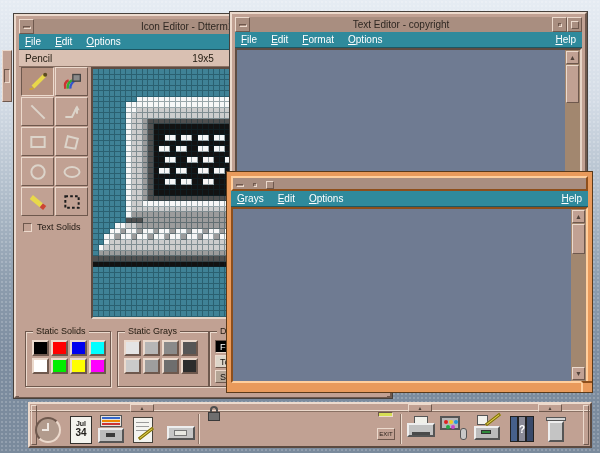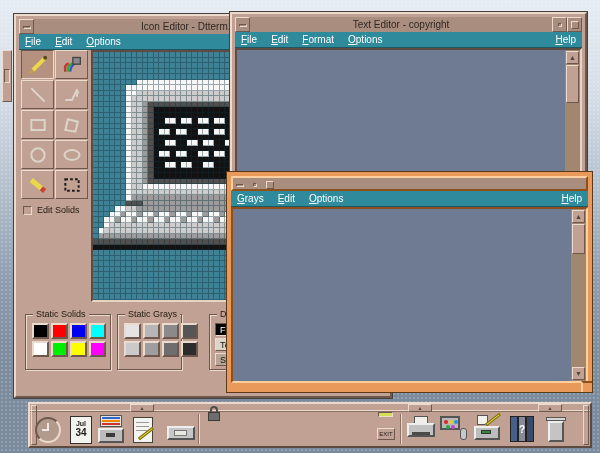--- a/index.html
+++ b/index.html
@@ -65,21 +65,21 @@
   .px { box-shadow:inset -1px -1px 0 rgba(12,44,54,.4); }
   .color-groups { position:absolute; left:0; top:258px; width:378px; height:66px; display:flex; }
   .group { position:relative; border:1px solid #6e584d;
     box-shadow:inset 1px 1px 0 #ecdacd, 1px 1px 0 #ecdacd; margin-top:6px; height:56px; }
   .group .legend { position:absolute; top:-6px; left:7px; background:#c1a193;
     font-size:9px; color:#20190f; padding:0 3px; white-space:nowrap; }
   .swatches { display:grid; grid-template-columns:repeat(4,17px); grid-auto-rows:16px;
     gap:2px; padding:8px 6px 0 6px; }
   .swatch { border:2px solid; border-color:#ecdacd #6e584d #6e584d #ecdacd; }
   #grp-static { position:absolute; left:6px; width:86px; }
-  #grp-grays { position:absolute; left:98px; width:65px; }
+  #grp-grays { position:absolute; left:98px; width:92px; }
   #grp-dynamic { position:absolute; left:190px; width:110px; }
   .dyn-list { padding:8px 5px 0 5px; display:flex; flex-direction:column; gap:2px; }
   .dyn-item { height:13px; font-size:9px; line-height:12px; padding-left:4px;
     background:#ddd5c9; color:#15100c;
     border:1px solid; border-color:#ecdacd #6e584d #6e584d #ecdacd; }
   .dyn-item.selected { background:#000000; color:#ffffff;
     border-color:#6e584d #ecdacd #ecdacd #6e584d; }
   .dyn-item.gray { background:#b5a697; }
   
   #text-editor { left:230px; top:12px; width:357px; height:172px; padding:3px; z-index:2; }
@@ -191,20 +191,24 @@
       </div>
     <div class="tb-btn bo1">
         <div class="sq"></div>
       </div>
   </div>
   <div class="menubar">
     <span class="menu-item">File</span>
     <span class="menu-item">Edit</span>
     <span class="menu-item">Options</span>
   </div>
+  <div class="statusbar">
+    <span class="tool-name">Pencil</span>
+    <span class="size">19x5</span>
+  </div>
   <div id="ie-body">
     <div class="tool-grid">
       <div class="tool-btn bo1 pressed">
         <svg width="20" height="20" viewBox="0 0 12 12">
           <path d="M1,10 Q3,11 4,8" fill="none" stroke="#caa23c" stroke-width="1.2"></path>
           <line x1="3" y1="9" x2="10" y2="2" stroke="#e8d84a" stroke-width="2.4"></line>
           <circle cx="10.3" cy="1.7" r="1.2" fill="#5a4a20"></circle>
         </svg>
       </div>
       <div class="tool-btn bo1">
@@ -253,21 +257,21 @@
         </svg>
       </div>
       <div class="tool-btn bo1">
         <svg width="20" height="20" viewBox="0 0 12 12">
           <rect x="2" y="2.5" width="8" height="7" fill="none" stroke="#1c1c1c" stroke-width="1.2" stroke-dasharray="1.6,1.3"></rect>
         </svg>
       </div>
     </div>
     <div class="fill-solids">
       <div class="checkbox"></div>
-      <span class="lbl">Edit Solids</span>
+      <span class="lbl">Text Solids</span>
     </div>
     <div class="canvas-box">
       <div class="pixel-grid">
           <div class="px" style="background-color: rgb(63, 130, 150);"></div>
           <div class="px" style="background-color: rgb(63, 130, 150);"></div>
           <div class="px" style="background-color: rgb(63, 130, 150);"></div>
           <div class="px" style="background-color: rgb(63, 130, 150);"></div>
           <div class="px" style="background-color: rgb(63, 130, 150);"></div>
           <div class="px" style="background-color: rgb(63, 130, 150);"></div>
           <div class="px" style="background-color: rgb(63, 130, 150);"></div>

